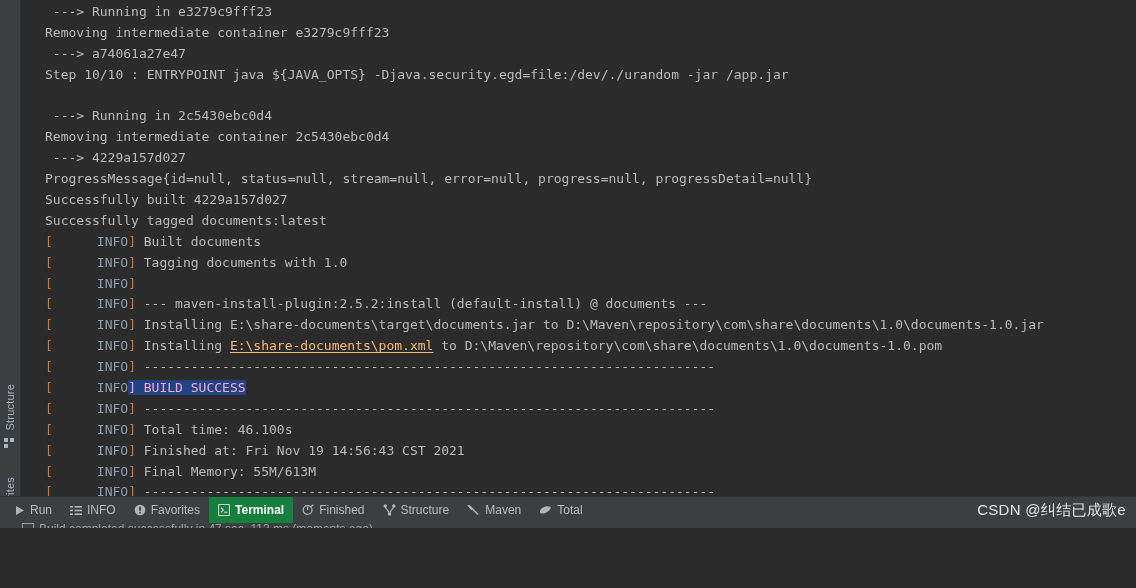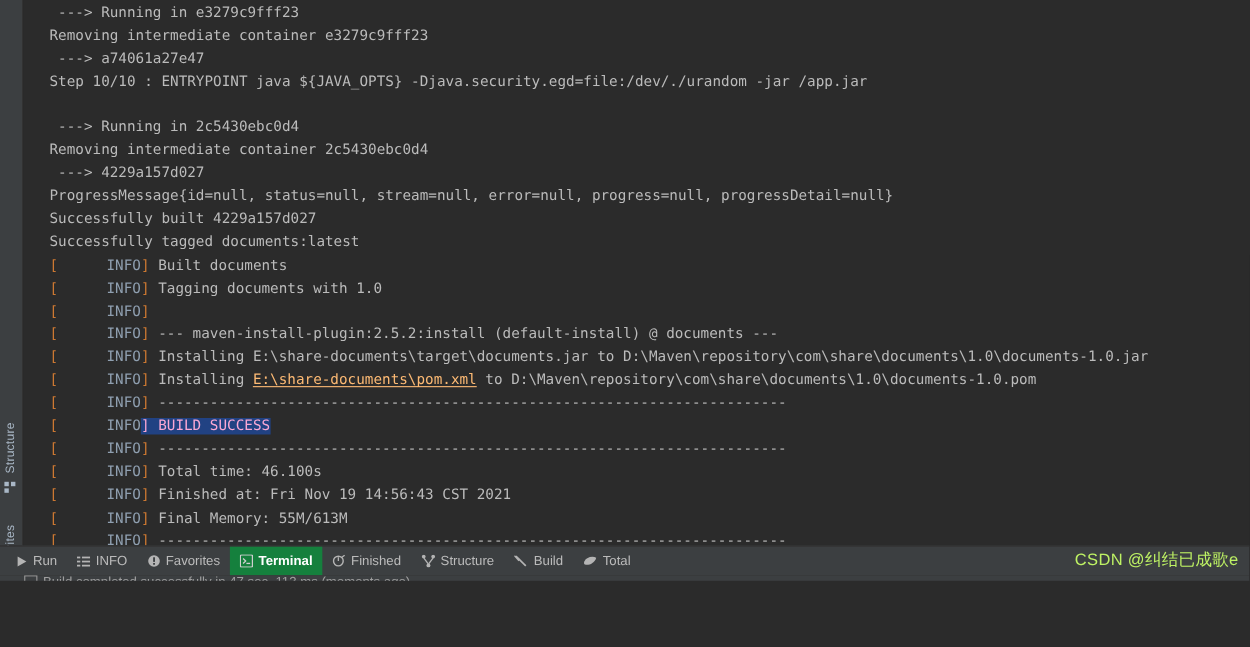--- a/index.html
+++ b/index.html
@@ -121,21 +121,21 @@
   }
   .tool-tab svg { display: block; }
   .tt-label { line-height: 26px; }
 
   .watermark {
     position: absolute;
     right: 10px;
     top: 0;
     height: 26px;
     line-height: 26px;
-    color: #bef264;
+    color: #e5e5e5;
     font-family: "Liberation Sans", sans-serif;
     font-size: 15px;
     letter-spacing: 0.3px;
     white-space: nowrap;
   }
 
   
   .statusbar {
     height: 5px;
     min-height: 5px;
@@ -265,21 +265,21 @@
           </span>
           <span class="tt-label">Structure</span>
         </div>
         <div class="tool-tab">
           <span style="display: flex; align-items: center;">
             <svg width="13" height="12" viewBox="0 0 13 12">
               <line x1="2" y1="1.5" x2="11" y2="10.5" stroke="#b4b4b4" stroke-width="1.5"></line>
               <polygon points="1,0.8 6.2,4.6 4.3,6.3 0.4,1.6" fill="#b4b4b4"></polygon>
             </svg>
           </span>
-          <span class="tt-label">Build</span>
+          <span class="tt-label">Maven</span>
         </div>
         <div class="tool-tab">
           <span style="display: flex; align-items: center;">
             <svg width="13" height="12" viewBox="0 0 13 12">
               <path d="M12 3 C9 1.2 3 2.2 1.2 6.4 C0.6 7.8 1 8.8 1.8 9.2 C4.5 10.4 10.8 8.2 12 3 Z" fill="#b4b4b4"></path>
             </svg>
           </span>
           <span class="tt-label">Total</span>
         </div>
       </div>

